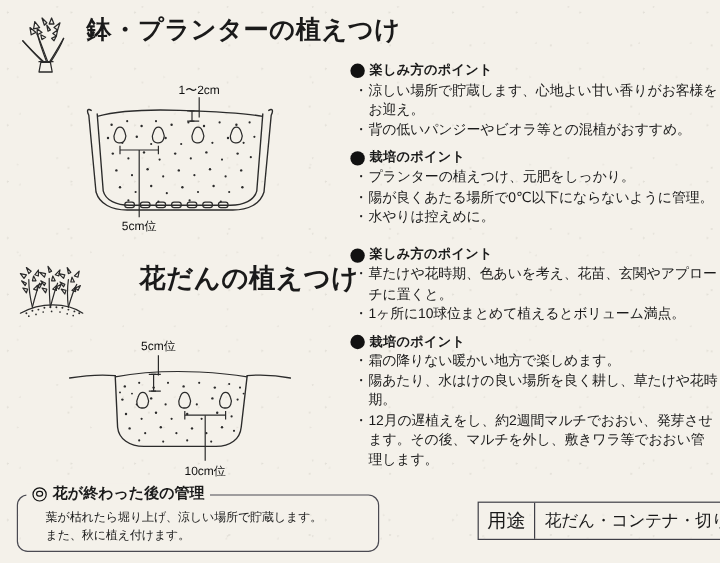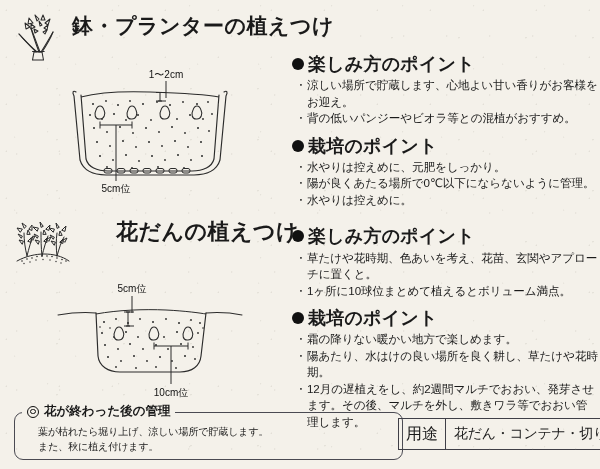--- a/index.html
+++ b/index.html
@@ -76,21 +76,21 @@
   .right-col {
     position: absolute;
     left: 292px; top: 52px;
     width: 306px;
   }
   .point-block { margin-bottom: 2px; }
   .point-head {
     display: flex;
     align-items: center;
     gap: 4px;
-    font-size: 18px;
+    font-size: 11px;
     font-weight: 700;
     line-height: 1.35;
     margin: 0 0 1px 0;
     letter-spacing: .2px;
   }
   .bullet-dot {
     width: 12px; height: 12px;
     border-radius: 50%;
     background: #111;
     flex: 0 0 auto;
@@ -115,21 +115,21 @@
     left: -1px;
     top: 0;
   }
   .gap-sm { height: 9px; }
 
   
   .aftercare {
     position: absolute;
     left: 14px;
     top: 412px;
-    width: 389px;
+    width: 302px;
     height: 48px;
   }
   .aftercare-box {
     position: absolute;
     inset: 0;
     border: 1.4px solid #4a4a52;
     border-radius: 9px;
     box-sizing: border-box;
   }
   .aftercare-legend {
@@ -526,21 +526,21 @@
         <li>背の低いパンジーやビオラ等との混植がおすすめ。</li>
       </ul>
     </div>
 
     <div class="point-block">
       <div class="point-head">
         <span class="bullet-dot"></span>
         <span>栽培のポイント</span>
       </div>
       <ul class="point-list">
-        <li>水やりは控えめに、元肥をしっかり。</li>
+        <li>プランターの植えつけ、元肥をしっかり。</li>
         <li>陽が良くあたる場所で0℃以下にならないように管理。</li>
         <li>水やりは控えめに。</li>
       </ul>
     </div>
 
     <div class="gap-sm"></div>
 
     <div class="point-block">
       <div class="point-head">
         <span class="bullet-dot"></span>

